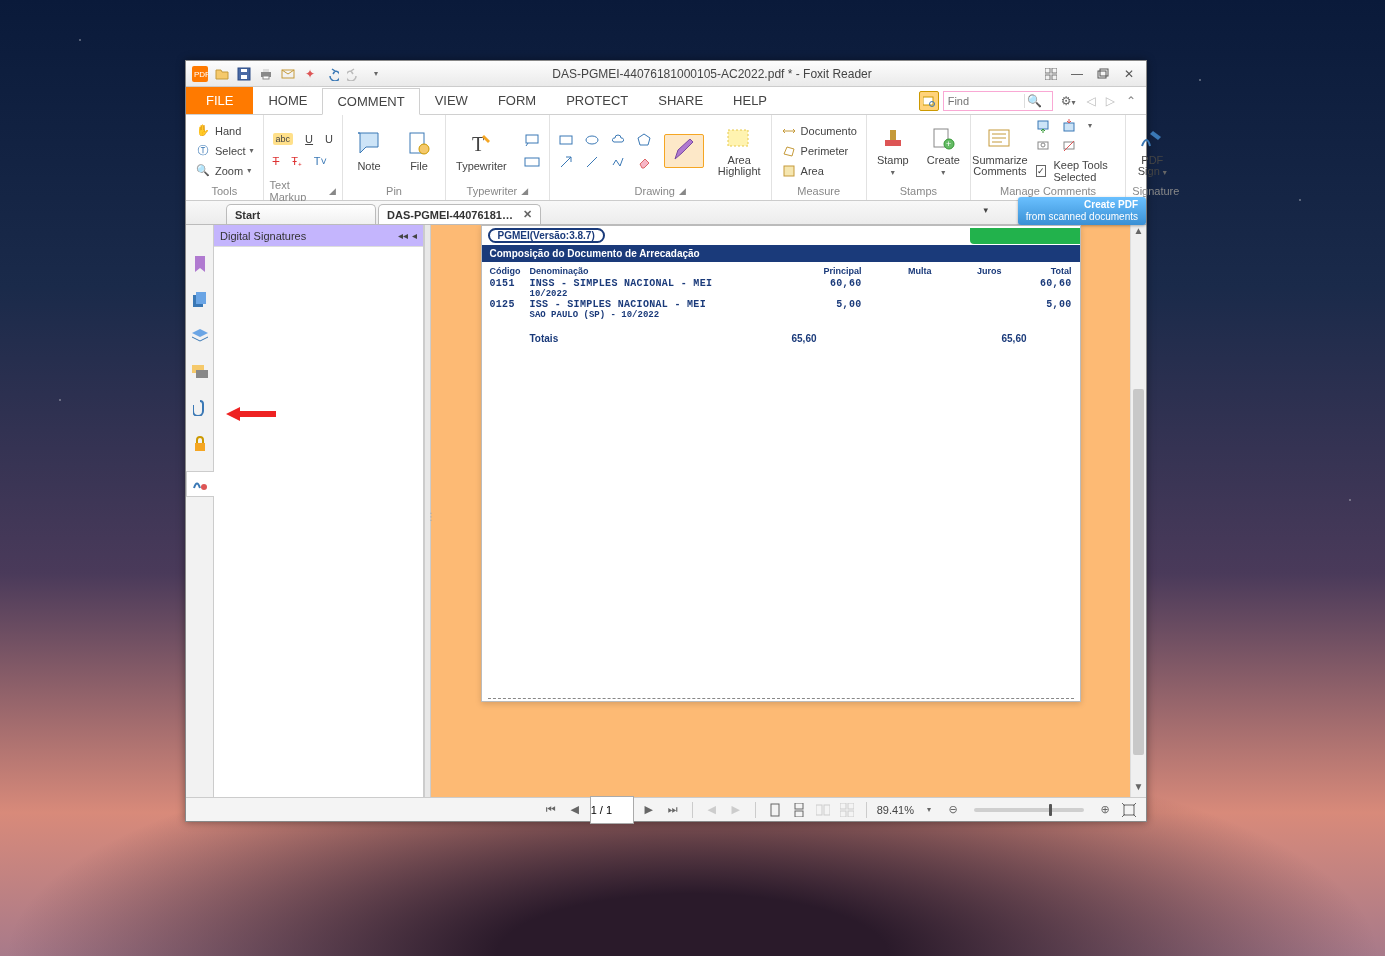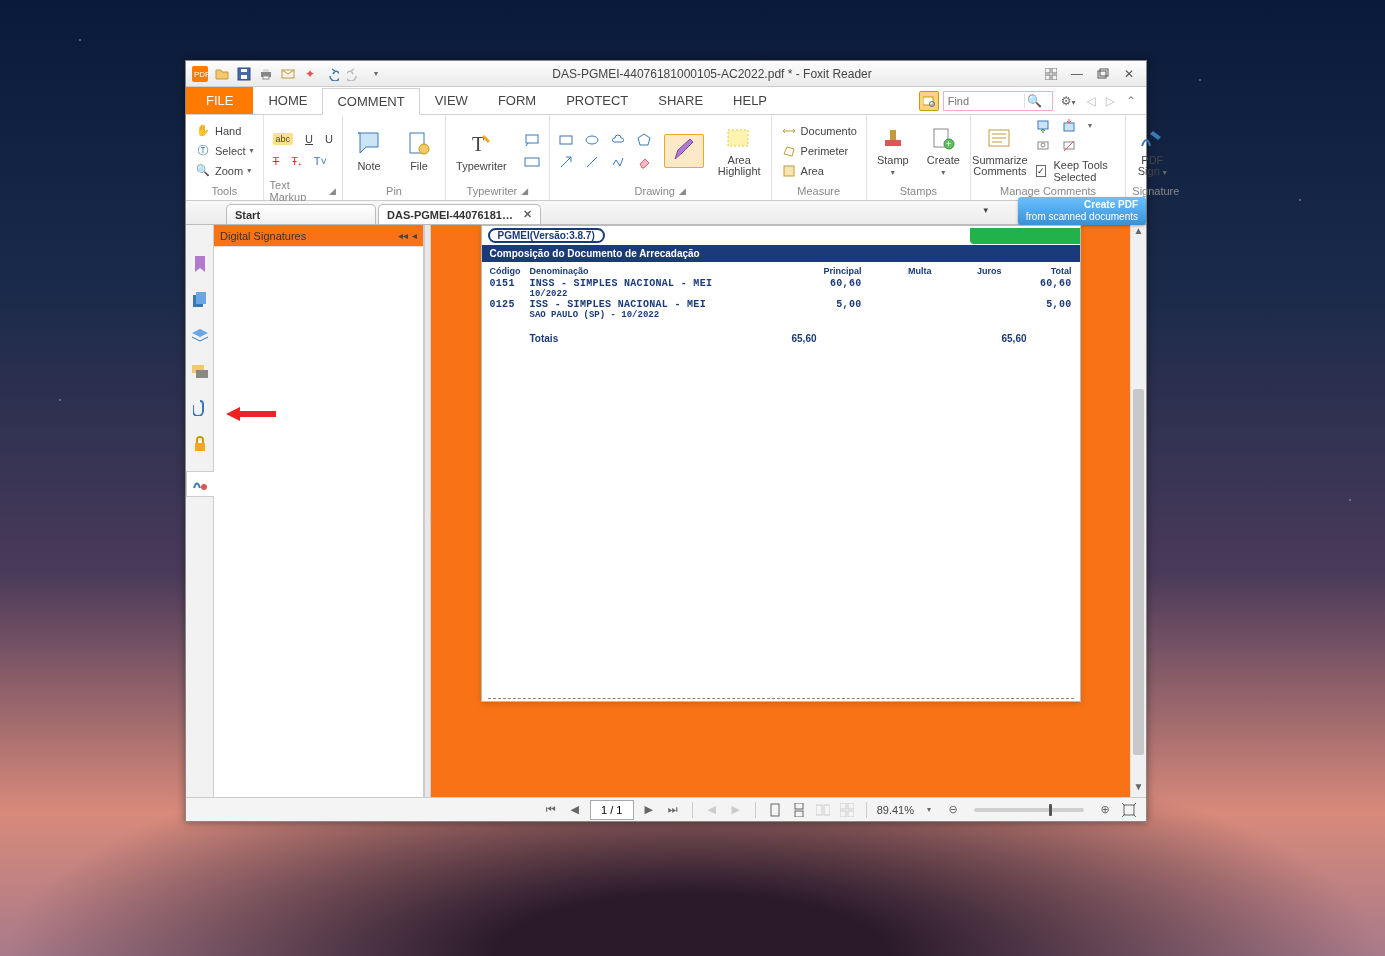--- a/index.html
+++ b/index.html
@@ -155,21 +155,21 @@
   
   .workspace { flex:1; display:flex; background:#f2f2f2; overflow:hidden; }
   .nav-panel {
     width:28px; background:#f2f2f2; border-right:1px solid #ccc;
     display:flex; flex-direction:column; align-items:center; padding-top:30px; gap:18px;
   }
   .nav-icon { width:18px; height:18px; display:flex; align-items:center; justify-content:center;}
   .nav-icon.active { background:#fff; border:1px solid #ccc; border-right:none; width:28px; height:26px;}
 
   .side-pane {
-    width:210px; background:#f97316; border-right:1px solid #ccc;
+    width:210px; background:#c4b5fd; border-right:1px solid #ccc;
     display:flex; flex-direction:column;
   }
   .side-pane-header {
     height:22px; display:flex; align-items:center; padding:0 6px;
     border-bottom:1px solid #ddd; font-size:11px; color:#333;
   }
   .side-pane-header .hbtns { margin-left:auto; display:flex; gap:4px; color:#444; font-size:10px;}
   .side-pane-body { flex:1; background:#fff; position:relative;}
   .red-arrow {
     position:absolute; left:12px; top:160px;
@@ -180,21 +180,21 @@
     border-top:7px solid transparent; border-bottom:7px solid transparent;
     border-right:14px solid #e22;
   }
   .red-arrow::after {
     content:""; position:absolute; left:14px; top:4px; right:0; height:6px; background:#e22;
   }
 
   .split-bar { width:7px; background:#e8e8e8; border-left:1px solid #ccc; border-right:1px solid #ccc; position:relative;}
   .split-bar::before{content:"⋮";position:absolute;left:1px;top:50%;color:#aaa;font-size:10px;}
 
-  .doc-area { flex:1; background:#f97316; display:flex; overflow:hidden; }
+  .doc-area { flex:1; background:#fdba74; display:flex; overflow:hidden; }
   .doc-scroll { flex:1; overflow:auto; padding:0 6px 10px 6px;}
   .vscroll-track { width:16px; background:#f0f0f0; border-left:1px solid #ddd; display:flex; flex-direction:column;}
   .vscroll-track .arr { height:16px; text-align:center; color:#666; font-size:10px;}
   .vscroll-track .thumb { background:#c8c8c8; margin:2px; border-radius:2px; }
 
   .page {
     background:#fff; border:1px solid #bbb;
     margin: 0 auto;
     width:600px;
     box-shadow:0 2px 6px rgba(0,0,0,.15);
@@ -228,21 +228,21 @@
   .auth-line .auth-label { margin-left:auto; font-weight:bold;}
   .dash-sep { border-top:1px dashed #888; margin:14px 6px 2px 6px;}
 
   
   .status-bar {
     height:24px; background:#f4f4f4; border-top:1px solid #ccc;
     display:flex; align-items:center; padding:0 8px; gap:6px;
     font-size:11px; color:#444;
   }
   .sb-btn { width:18px; height:18px; display:flex; align-items:center; justify-content:center; color:#666; border:1px solid transparent; border-radius:2px;}
-  .sb-page-input { width:44px; height:20px; border:1px solid #aaa; text-align:center; font-size:11px; background:#fff;}
+  .sb-page-input { width:44px; height:28px; border:1px solid #aaa; text-align:left; font-size:11px; background:#fff;}
   .sb-sep { width:1px; height:16px; background:#ccc; margin:0 4px;}
   .zoom-slider {
     width:110px; height:4px; background:#cfcfcf; border-radius:2px; position:relative; margin:0 6px;
   }
   .zoom-slider::before{content:"";position:absolute;left:68%;top:-4px;width:3px;height:12px;background:#555;border-radius:1px;}
 
   svg { display:block; }
 </style>
 </head>
 <body>

